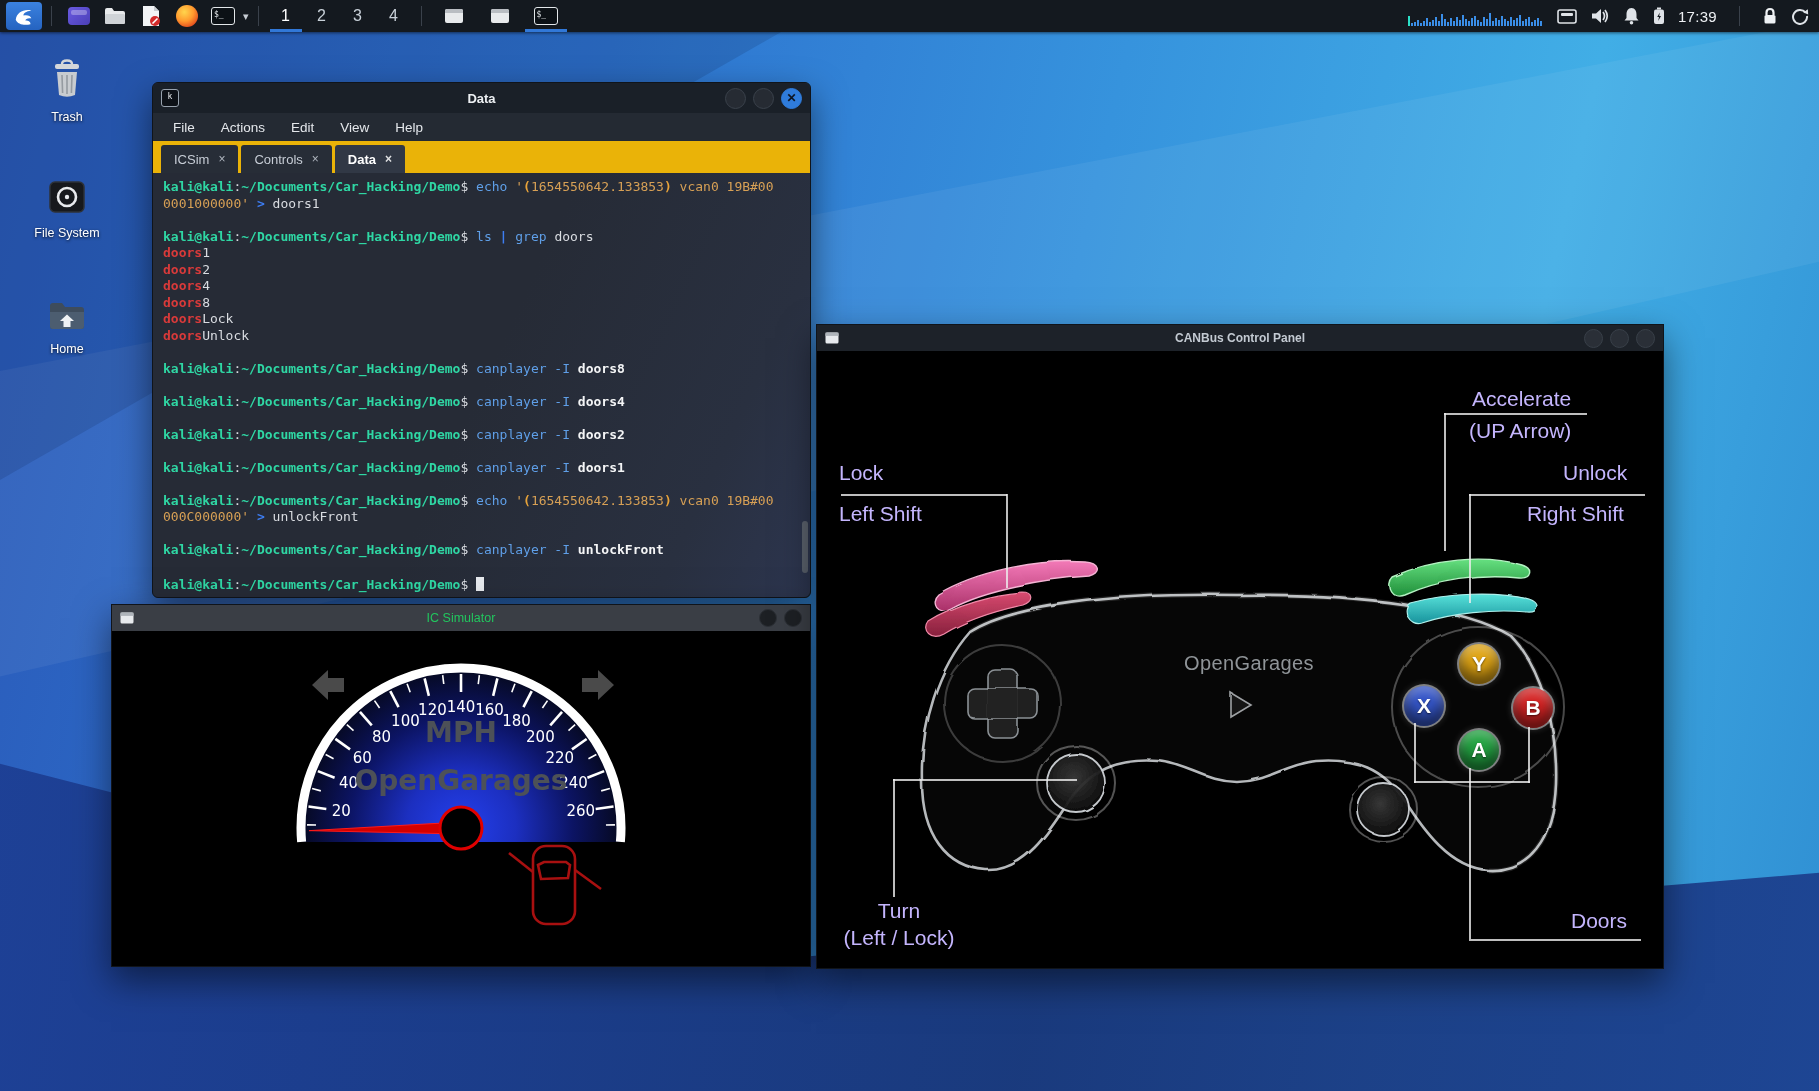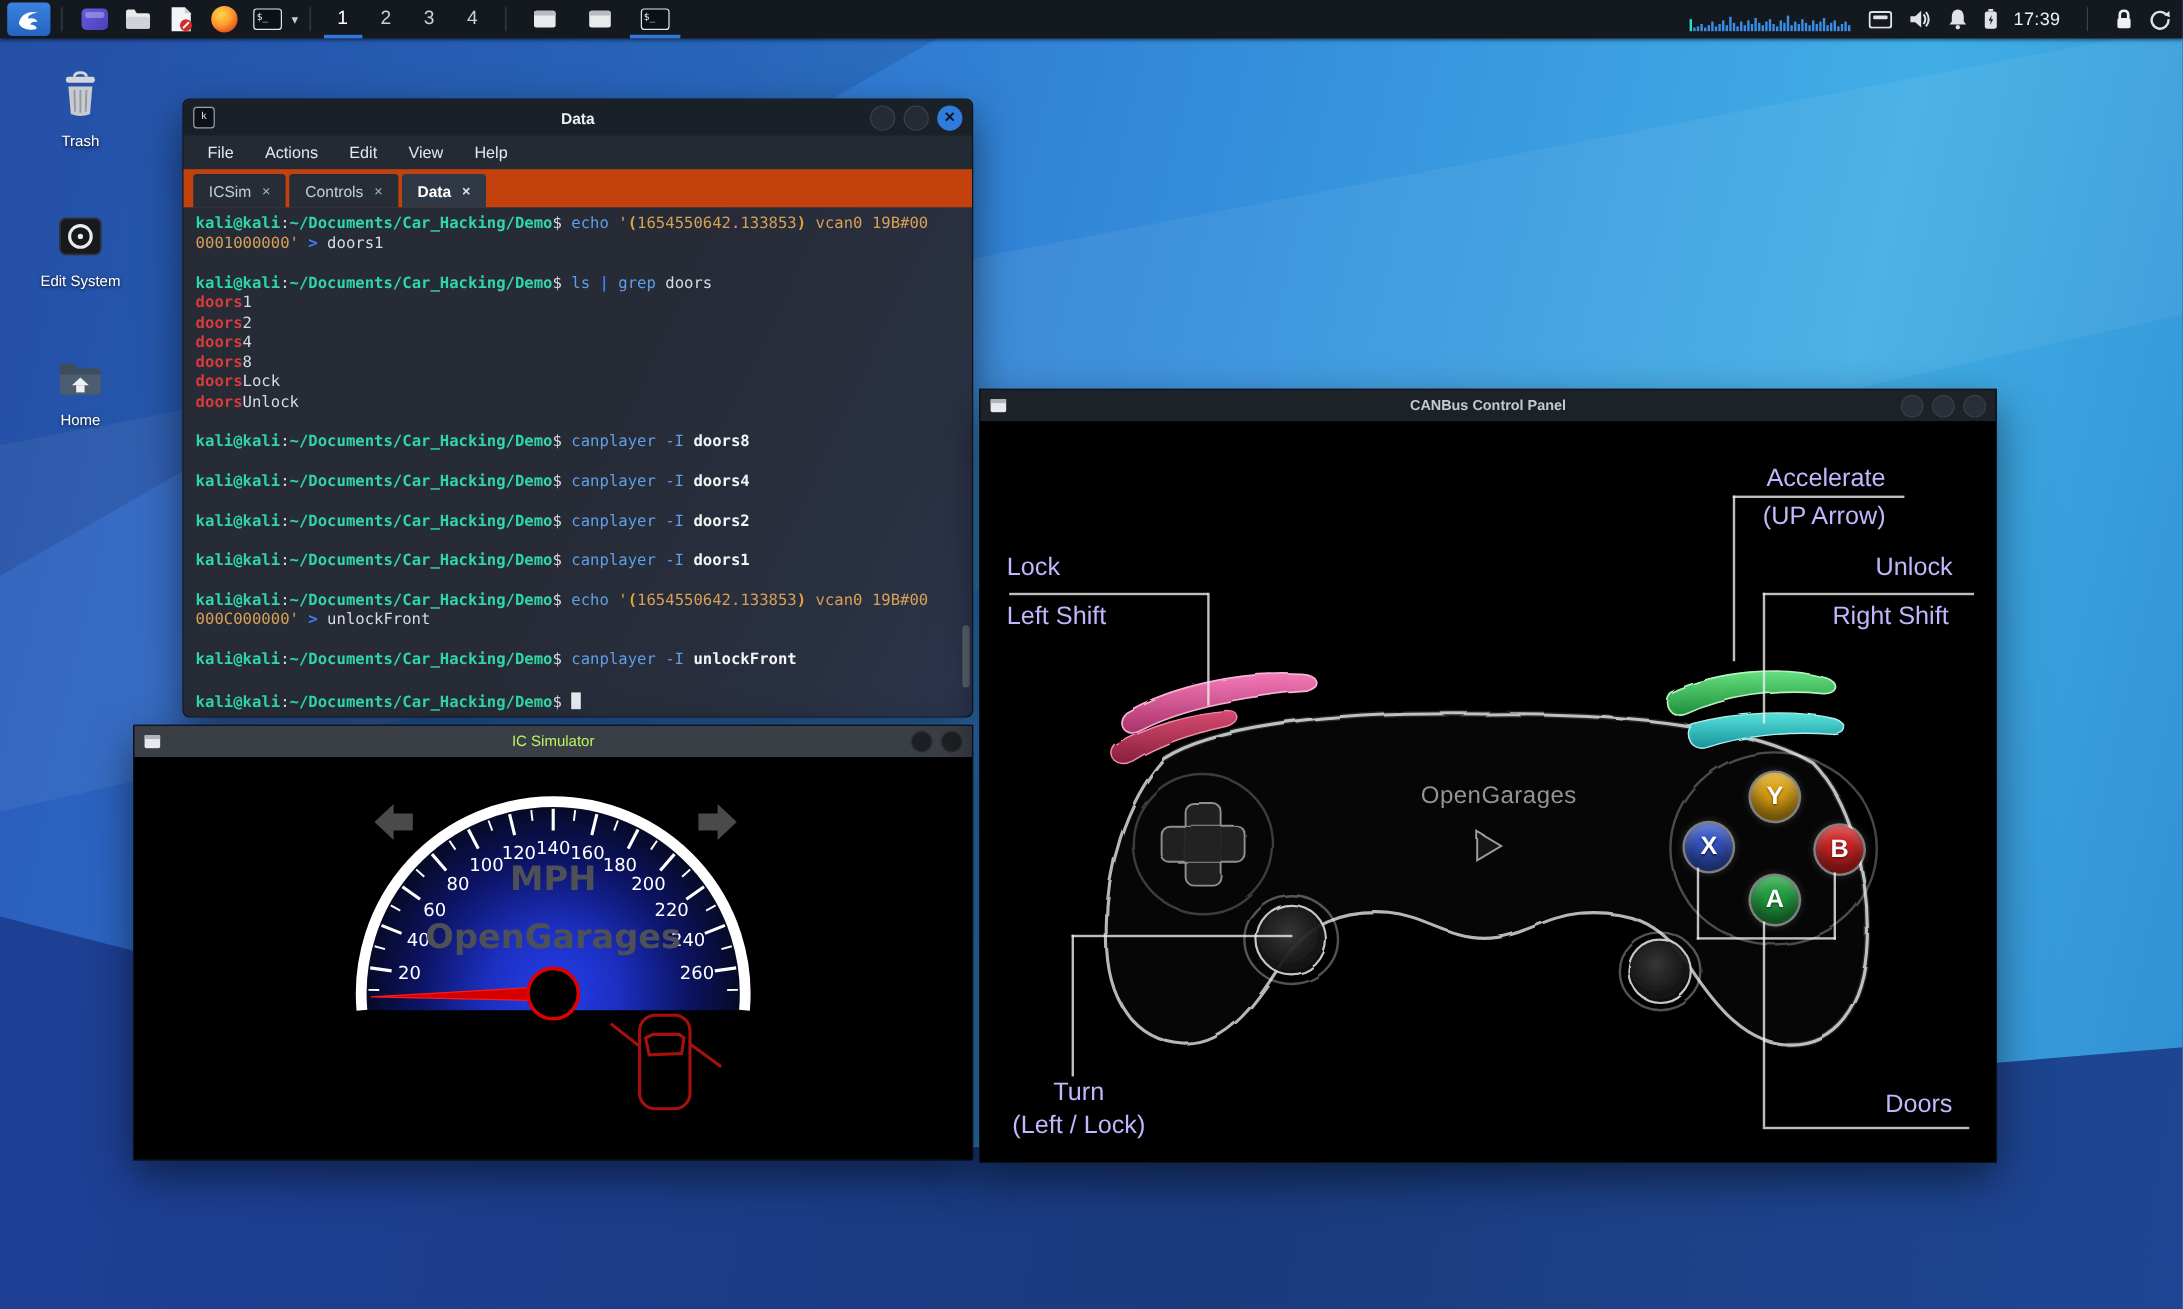--- a/index.html
+++ b/index.html
@@ -52,21 +52,21 @@
   .circ.close{background:#2f7cdc;border-color:#2f7cdc;color:#0d1422;font-weight:bold;font-size:12px;}
   
   #dataWin{left:152px;top:82px;width:657px;height:514px;border-radius:6px;background:#262b36;}
   #dataWin .tbar{height:30px;background:#1a2028;border-radius:6px 6px 0 0;padding:0 8px;}
   #dataWin .ttl{color:#eceff2;font-weight:bold;font-size:13px;}
   .tbicon{width:16px;height:16px;border-radius:3px;background:#0d1117;border:1px solid #98a2ae;
     color:#e6e9ec;font-size:8px;line-height:14px;text-align:center;font-family:"DejaVu Sans Mono",monospace;}
   .tbtns{margin-left:auto;display:flex;gap:7px;}
   .menubar{height:28px;background:#242a33;display:flex;align-items:center;gap:26px;padding-left:20px;}
   .menu-item{color:#e4e7eb;font-size:13.5px;}
-  .tabbar{height:32px;background:#c2410c;display:flex;align-items:flex-end;padding-left:8px;gap:3px;}
+  .tabbar{height:32px;background:#eab308;display:flex;align-items:flex-end;padding-left:8px;gap:3px;}
   .tab{height:28px;display:flex;align-items:center;gap:9px;padding:0 13px;background:#272d37;
     color:#c7cdd6;font-size:13px;border-radius:3px 3px 0 0;}
   .tab.active{background:#313845;color:#fff;font-weight:bold;}
   .tab .tx{font-size:12px;opacity:.85;}
   .termarea{position:relative;height:424px;background:linear-gradient(115deg,#262b36 50%,#293040 82%,#2d3650 100%);
     font-family:"DejaVu Sans Mono",monospace;font-size:13px;line-height:16.5px;
     padding:6px 4px 0 10px;box-sizing:border-box;overflow:hidden;border-radius:0 0 6px 6px;}
   .tline{white-space:pre;}
   .tk-p{color:#2fd7a4;font-weight:bold;}
   .tk-w{color:#d9dce1;}
@@ -75,21 +75,21 @@
   .tk-s{color:#d7a055;}
   .tk-b{color:#e7a33a;font-weight:bold;}
   .tk-r{color:#d93a3a;font-weight:bold;}
   .tk-bw{color:#f4f5f6;font-weight:bold;}
   .tk-cur{display:inline-block;width:8px;height:14px;background:#e6e9ed;transform:translateY(2px);}
   .scrollbar{position:absolute;right:1px;top:0;bottom:0;width:8px;}
   .thumb{position:absolute;right:1px;top:348px;width:6px;height:52px;border-radius:3px;background:#59606b;}
   
   #icWin{left:111px;top:604px;width:698px;height:361px;background:#000;}
   #icWin .tbar{height:26px;background:#3a3e45;padding:0 8px;}
-  #icWin .ttl{color:#bef264;font-size:12.5px;}
+  #icWin .ttl{color:#22c55e;font-size:12.5px;}
   #icWin .circ{width:16px;height:16px;background:#1d2024;border-color:#2c3036;}
   .icbody{position:relative;width:698px;height:335px;background:#000;}
   
   #cbWin{left:816px;top:324px;width:846px;height:643px;background:#000;}
   #cbWin .tbar{height:26px;background:#1d2229;padding:0 8px;}
   #cbWin .ttl{color:#c3cad2;font-size:12px;font-weight:bold;}
   #cbWin .circ{width:17px;height:17px;background:#2a2f37;border-color:#383f48;}
   .cbody{position:relative;width:846px;height:617px;background:#000;overflow:hidden;}
   .callout{position:absolute;color:#c4b5fd;font-size:21px;line-height:27px;}
   .cl{position:absolute;background:rgba(238,238,238,.8);}
@@ -261,21 +261,21 @@
     <path d="M17 8 Q17 4.5 22 4.5 Q27 4.5 27 8" stroke="#d4d7da" stroke-width="2.4" fill="none"></path>
   </svg>
   <div class="dlabel">Trash</div>
 </div>
 <div class="dicon" style="left:21px;top:176px;">
   <svg width="44" height="42" viewBox="0 0 44 42">
     <rect x="5" y="6" width="34" height="30" rx="5" fill="#17191d" stroke="#2e3238" stroke-width="1.5"></rect>
     <circle cx="22" cy="21" r="9" fill="none" stroke="#e9ebee" stroke-width="2.6"></circle>
     <circle cx="22" cy="21" r="2.2" fill="#e9ebee"></circle>
   </svg>
-  <div class="dlabel">Edit System</div>
+  <div class="dlabel">File System</div>
 </div>
 <div class="dicon" style="left:21px;top:294px;">
   <svg width="44" height="40" viewBox="0 0 44 40">
     <path d="M5 12 Q5 9 8 9 L17 9 L20 13 L36 13 Q39 13 39 16 L39 32 Q39 35 36 35 L8 35 Q5 35 5 32 Z" fill="#3e4c5c"></path>
     <path d="M5 18 L39 18 L39 32 Q39 35 36 35 L8 35 Q5 35 5 32 Z" fill="#4c5d70"></path>
     <polygon points="15,27 22,20.5 29,27" fill="#eef1f4"></polygon>
     <rect x="18.5" y="27" width="7" height="6" fill="#eef1f4"></rect>
   </svg>
   <div class="dlabel">Home</div>
 </div>

